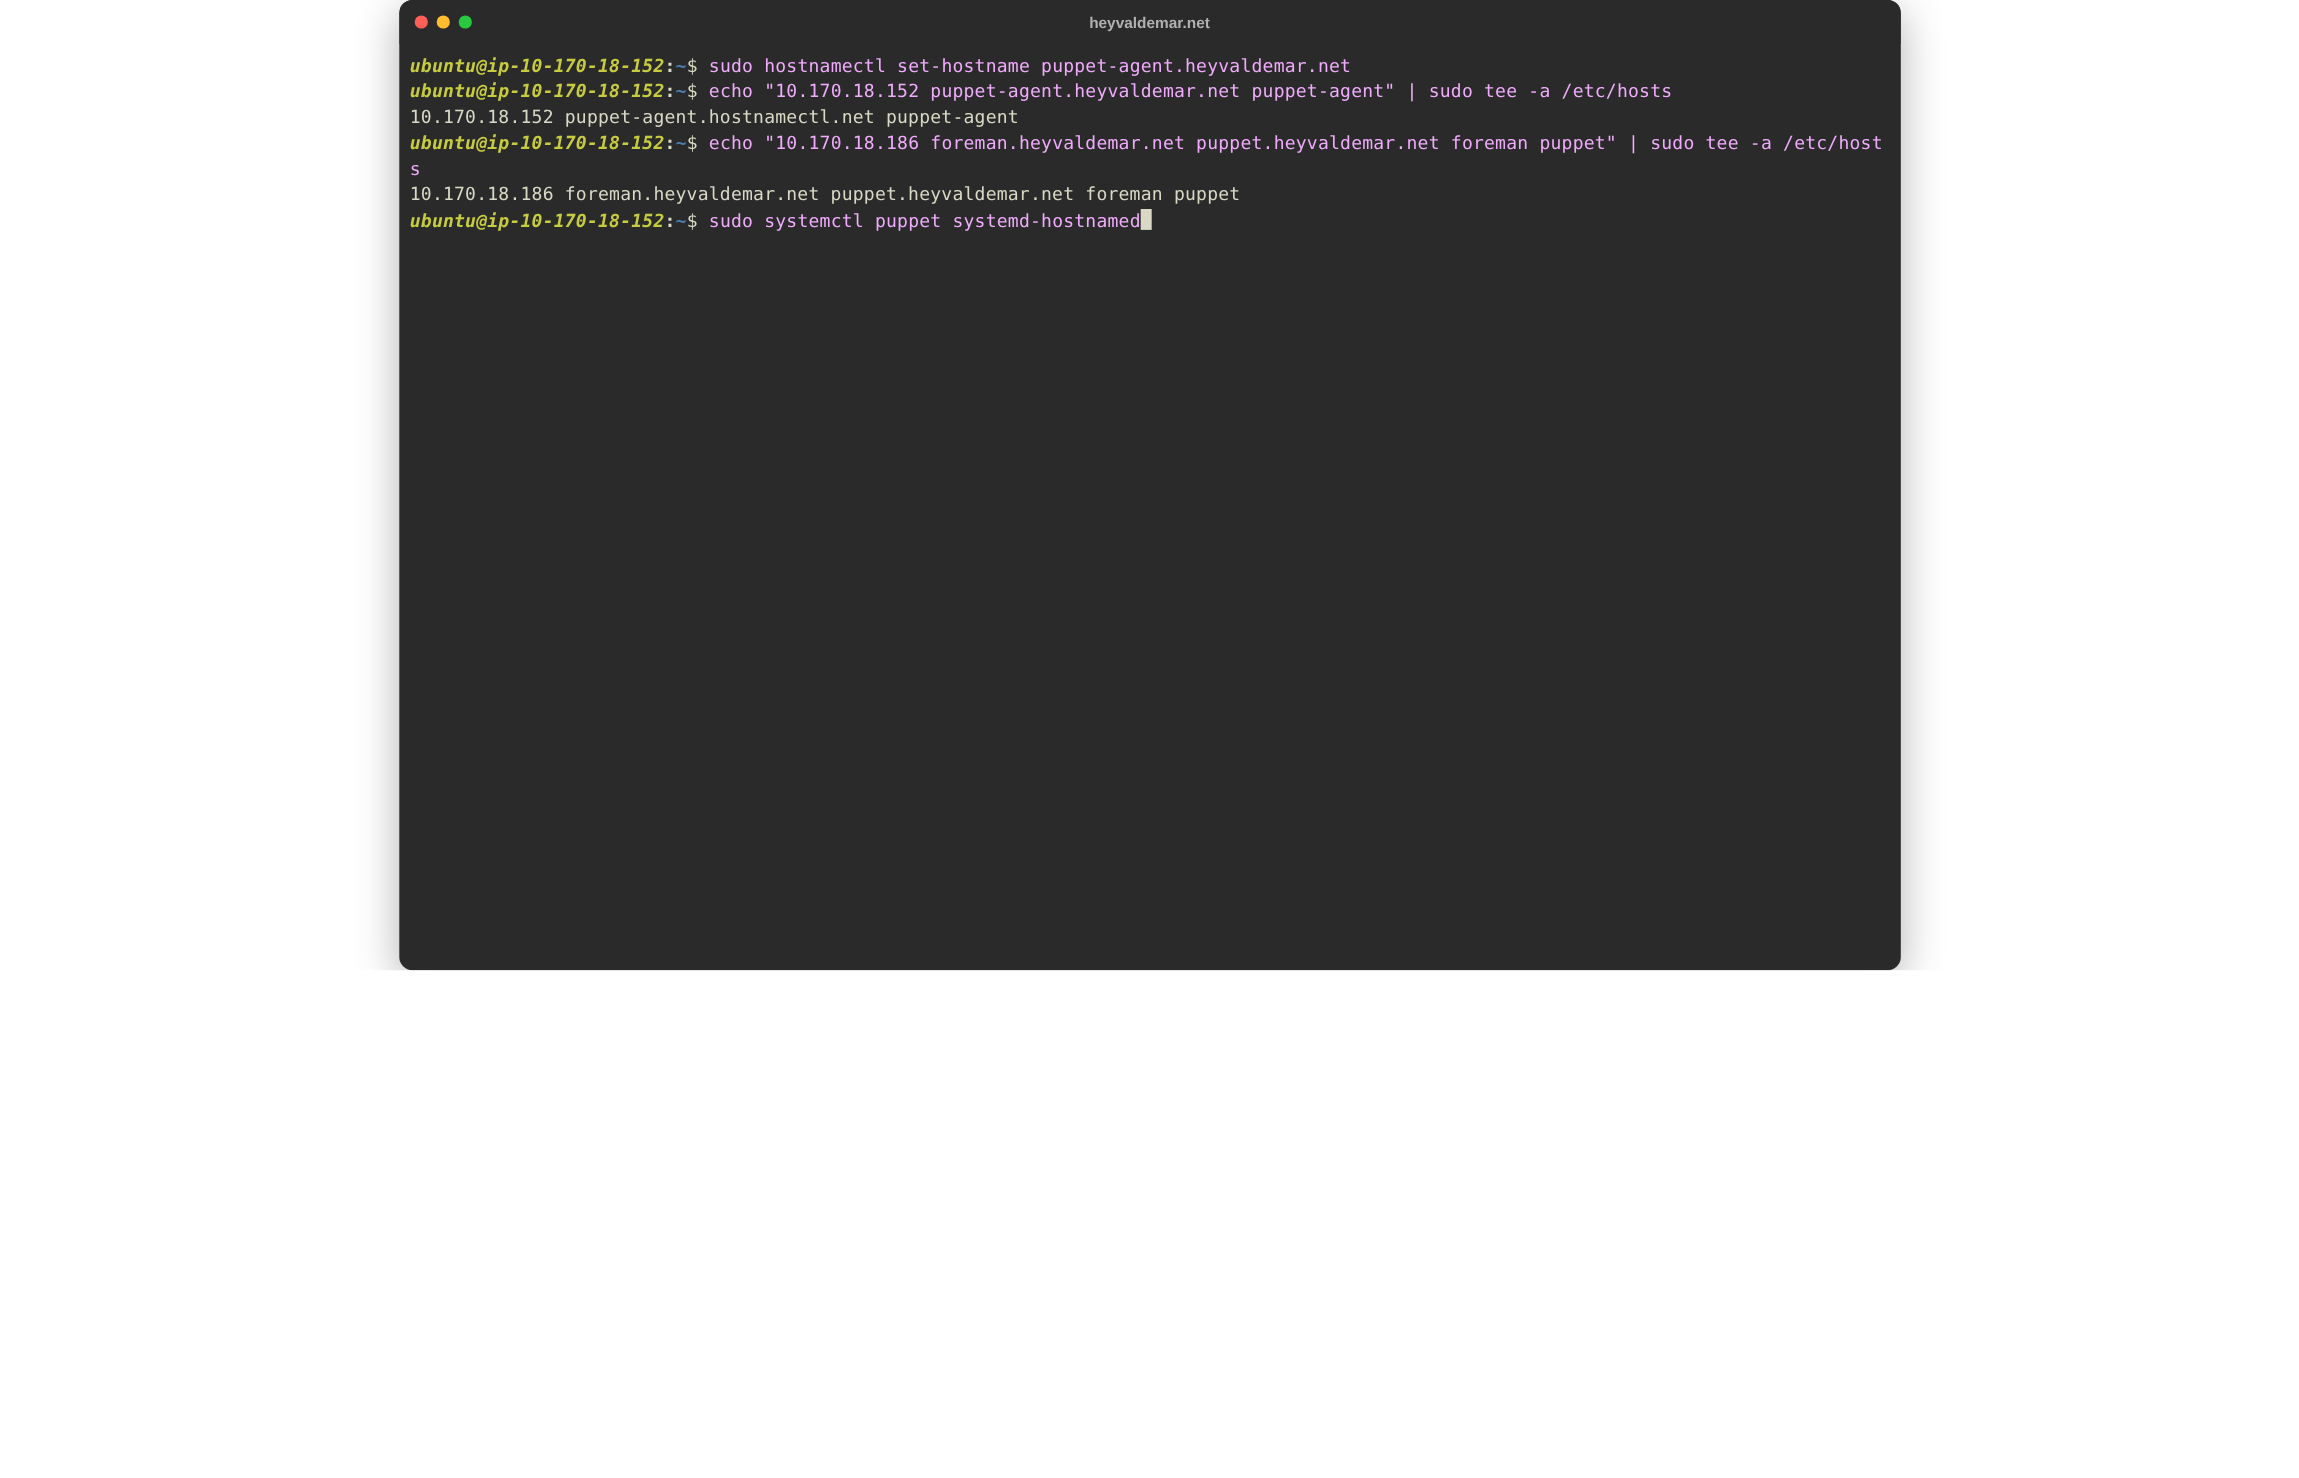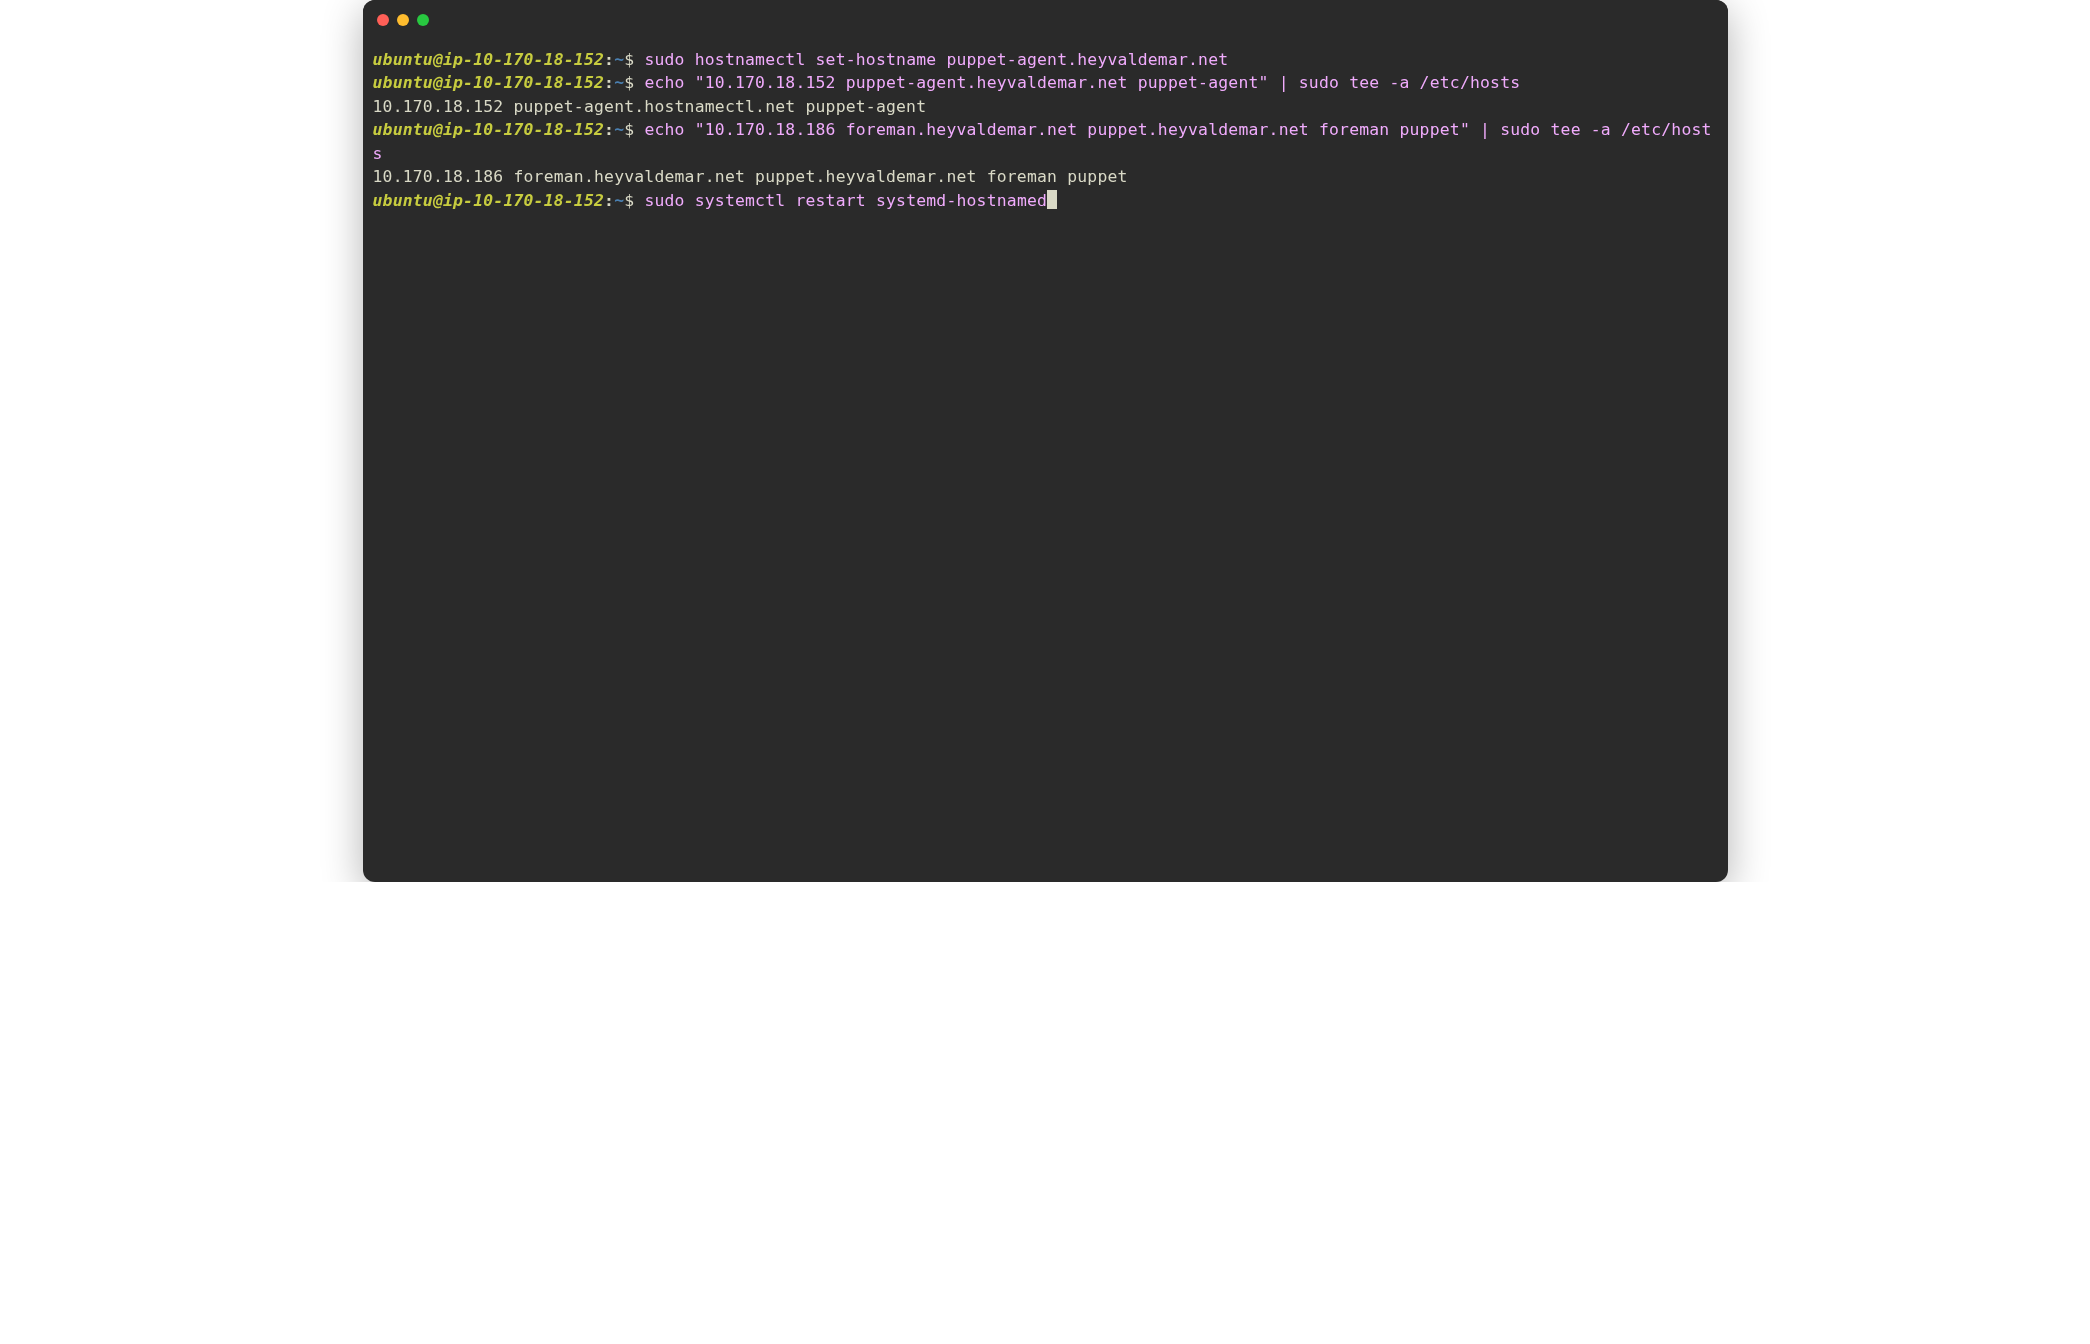--- a/index.html
+++ b/index.html
@@ -80,21 +80,22 @@
 </head>
 <body>
 
 <div class="terminal-window">
   <div class="titlebar">
     <div class="traffic-lights">
       <div class="traffic-light" style="background:#ff5f57"></div>
       <div class="traffic-light" style="background:#febc2e"></div>
       <div class="traffic-light" style="background:#28c840"></div>
     </div>
+    <div class="title-text">heyvaldemar.net</div>
   </div>
   <div class="terminal-body" id="term-body"><span class="prompt-user">ubuntu@ip-10-170-18-152</span><span class="prompt-colon">:</span><span class="prompt-path">~</span><span class="prompt-dollar">$ </span><span class="cmd-text">sudo hostnamectl set-hostname puppet-agent.heyvaldemar.net</span>
 <span class="prompt-user">ubuntu@ip-10-170-18-152</span><span class="prompt-colon">:</span><span class="prompt-path">~</span><span class="prompt-dollar">$ </span><span class="cmd-text">echo "10.170.18.152 puppet-agent.heyvaldemar.net puppet-agent" | sudo tee -a /etc/hosts</span>
 <span class="output-text">10.170.18.152 puppet-agent.hostnamectl.net puppet-agent</span>
 <span class="prompt-user">ubuntu@ip-10-170-18-152</span><span class="prompt-colon">:</span><span class="prompt-path">~</span><span class="prompt-dollar">$ </span><span class="cmd-text">echo "10.170.18.186 foreman.heyvaldemar.net puppet.heyvaldemar.net foreman puppet" | sudo tee -a /etc/hosts</span>
 <span class="output-text">10.170.18.186 foreman.heyvaldemar.net puppet.heyvaldemar.net foreman puppet</span>
-<span class="prompt-user">ubuntu@ip-10-170-18-152</span><span class="prompt-colon">:</span><span class="prompt-path">~</span><span class="prompt-dollar">$ </span><span class="cmd-text">sudo systemctl restart systemd-hostnamed</span><span class="cursor"></span>
+<span class="prompt-user">ubuntu@ip-10-170-18-152</span><span class="prompt-colon">:</span><span class="prompt-path">~</span><span class="prompt-dollar">$ </span><span class="cmd-text">sudo systemctl puppet systemd-hostnamed</span><span class="cursor"></span>
 </div>
 </div>
 
 </body></html>

